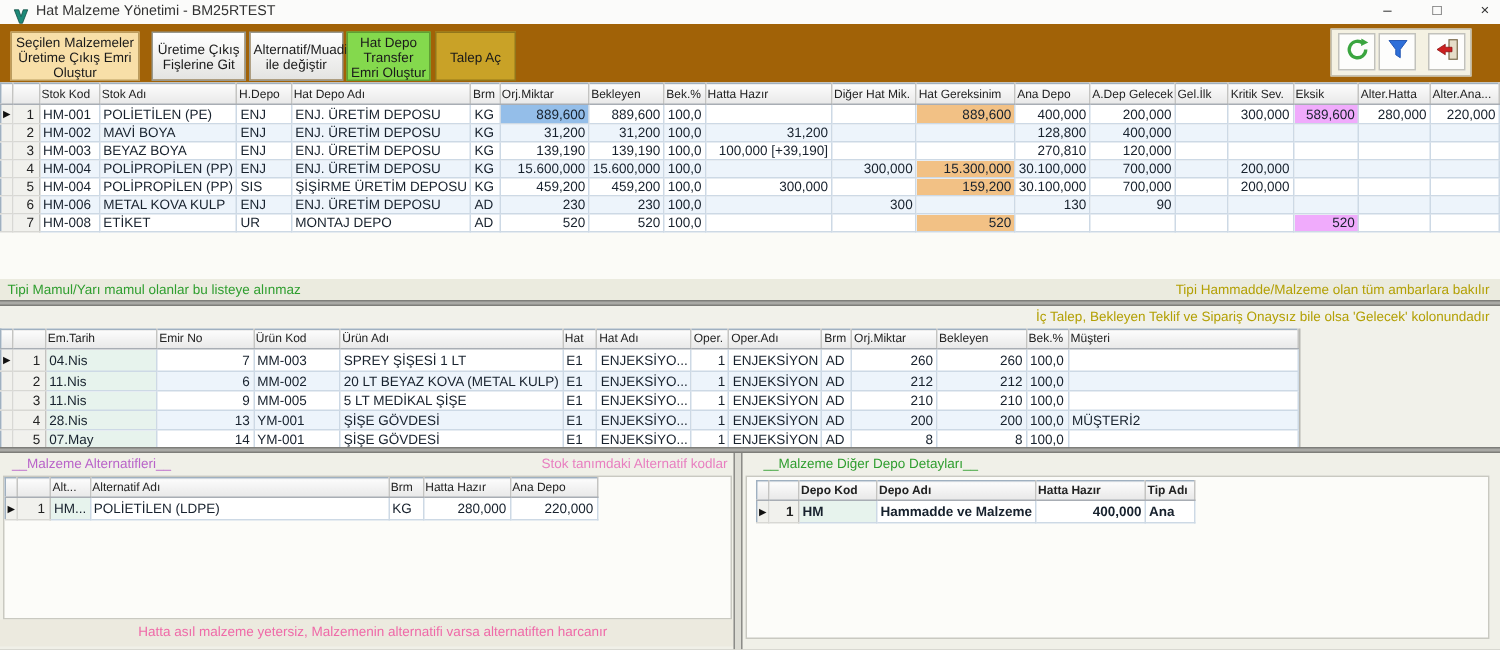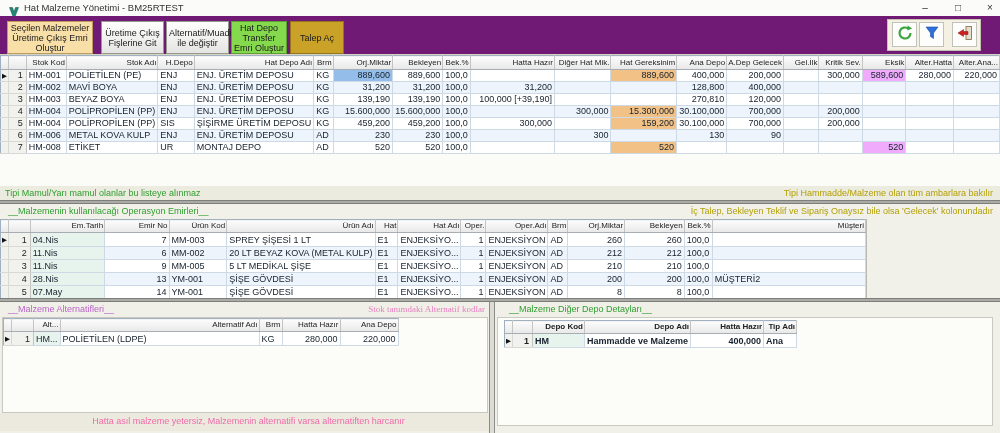--- a/index.html
+++ b/index.html
@@ -5,51 +5,51 @@
   html,body{margin:0;padding:0;background:#d8d8d0;}
   .window{position:relative;width:1000px;height:433px;background:#f0f0e8;overflow:hidden;
     font-family:"Liberation Sans","DejaVu Sans",sans-serif;outline:1px solid #b0b0ac;}
   
   .titlebar{position:absolute;left:0;top:0;width:100%;height:16px;background:#fbfbfa;padding-left:12px;}
   .appicon{position:absolute;left:9px;top:3px;width:10px;height:10px;}
   .title{position:absolute;left:24px;top:2px;font-size:9.5px;color:#333;}
   .wc{position:absolute;top:0;width:16px;height:15px;text-align:center;font-size:10px;line-height:15px;color:#333;}
   .min{left:917px}.max{left:950px}.cls{left:982px}
   
-  .toolbar{position:absolute;left:0;top:16px;width:100%;height:39px;background:#701a75;border-bottom:1px solid #d6d2c2;box-sizing:border-box;}
+  .toolbar{position:absolute;left:0;top:16px;width:100%;height:54px;background:#a16207;border-bottom:1px solid #d6d2c2;box-sizing:border-box;}
   .tbtn{position:absolute;top:5px;height:33px;font-size:9px;line-height:10px;text-align:center;border:1px solid #98988e;
     padding:1px 2px;font-family:inherit;box-sizing:border-box;color:#1a1a1a;}
   .b1{left:7px;width:86px;background:#f8dfa8;border-color:#bb9c5e}
   .b2{left:101px;width:63px;background:linear-gradient(#ffffff,#e4e4e2)}
   .b3{left:166px;width:63px;background:linear-gradient(#ffffff,#e4e4e2)}
   .b4{left:231px;width:56px;background:#84d94d;border-color:#5f9e34}
   .b5{left:290px;width:54px;background:#c9a227;border-color:#92761b}
   .iconpanel{position:absolute;left:887px;top:3px;width:94px;height:32px;background:#f4f1e2;border:1px solid #c6c2b2;box-sizing:border-box;}
   .ibtn{position:absolute;top:2px;width:25px;height:25px;background:#fdfdfc;border:1px solid #c2c2bc;padding:0;
     display:flex;align-items:center;justify-content:center;}
   .i1{left:4px}.i2{left:31px}.i3{left:64px}
   
   .grid1wrap{position:absolute;left:0;top:55px;width:1000px;height:131px;background:#fbfbf7;}
   table.g{border-collapse:collapse;table-layout:fixed;font-size:9px;background:#fff;color:#17212d;border:1px solid #9fb0c0;}
   .g td{height:11px;line-height:11px;padding:0 2px;border-right:1px solid #cdd9e5;border-bottom:1px solid #cdd9e5;white-space:nowrap;overflow:hidden;}
   .g.rows12 td{height:12px;line-height:12px;}
   .g thead td{height:13px;line-height:13px;background:linear-gradient(#fcfcfc,#e8e8e8);border-right:1px solid #c4c4c2;
-    border-bottom:1px solid #a8adb4;text-align:right;font-size:8px;color:#222;padding:0 1px;}
+    border-bottom:1px solid #a8adb4;text-align:left;font-size:8px;color:#222;padding:0 1px;}
   tr.alt td{background:#edf4fb;}
   tr td.num{background:#f1f1ed;border-right:1px solid #c3c3bf;border-bottom:1px solid #d8d8d4;text-align:right;color:#222;padding-right:3px;}
   tr td.mk{background:#f1f1ed;border-right:1px solid #d8d8d4;border-bottom:1px solid #d8d8d4;padding:0;}
   tr td.mint{background:#e7f3ed;}
   tr td.sel{background:#94bee9;}
   tr td.org{background:#f2c185;}
   tr td.mag{background:#f0abfc;}
   .r{text-align:right;}
   .curmk{font-size:6.5px;color:#111;display:inline-block;margin-left:1px;}
   
   .statusstrip{position:absolute;left:0;top:186px;width:1000px;height:14px;background:#ebebdf;font-size:9px;line-height:14px;}
-  .tgreen{color:#2f9e2f;}.tolive{color:#b3a005;}.tviolet{color:#b964c9;}.tpink{color:#e87fc0;font-family:Liberation Serif, serif;}
+  .tgreen{color:#2f9e2f;}.tolive{color:#b3a005;}.tviolet{color:#b964c9;}.tpink{color:#e87fc0;}
   .posl{position:absolute;left:5px;}.posr{position:absolute;right:7px;}
   .split{position:absolute;left:0;width:1000px;height:4px;background:#aaaaa6;border-top:1px solid #7e7e7a;border-bottom:1px solid #7e7e7a;box-sizing:border-box;}
   .s1{top:200px}.s2{top:298px}
   
   .panel2{position:absolute;left:0;top:204px;width:1000px;height:94px;background:#f1f1ea;}
   .p2head{position:relative;height:15px;font-size:9px;line-height:15px;}
   .p2head .posl{left:8px;}
   .grid2wrap{position:absolute;left:0;top:15px;width:867px;height:79px;background:#fbfbf7;border-right:1px solid #b8b8b2;box-sizing:border-box;}
   
   .bottom{position:absolute;left:0;top:302px;width:1000px;height:131px;background:#f0f0e8;}
@@ -314,21 +314,20 @@
   </div>
 
   <div class="statusstrip">
     <span class="tgreen posl">Tipi Mamul/Yarı mamul olanlar bu listeye alınmaz</span>
     <span class="tolive posr">Tipi Hammadde/Malzeme olan tüm ambarlara bakılır</span>
   </div>
   <div class="split s1"></div>
 
   <div class="panel2">
     <div class="p2head">
-      <span class="tgreen posl">__Malzemenin kullanılacağı Operasyon Emirleri__</span>
       <span class="tolive posr">İç Talep, Bekleyen Teklif ve Sipariş Onaysız bile olsa 'Gelecek' kolonundadır</span>
     </div>
     <div class="grid2wrap">
       <table class="g rows12">
         <colgroup>
             <col style="width:8px">
             <col style="width:22px">
             <col style="width:75px">
             <col style="width:65px">
             <col style="width:58px">

